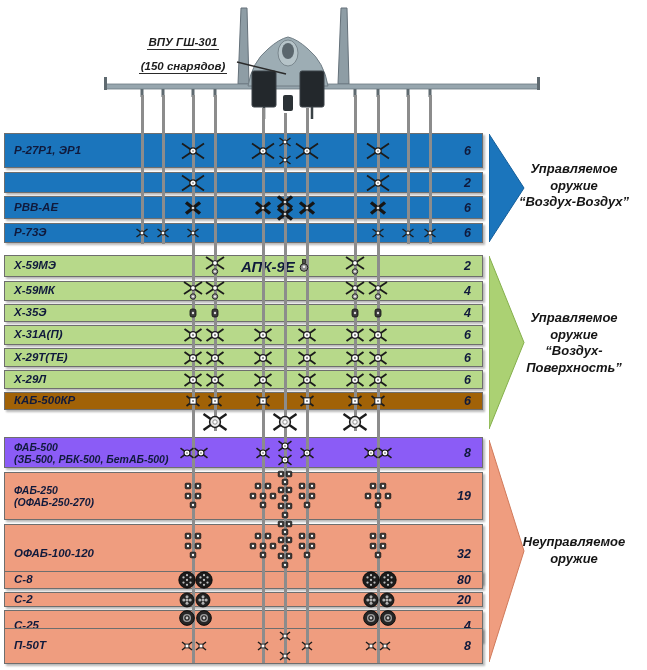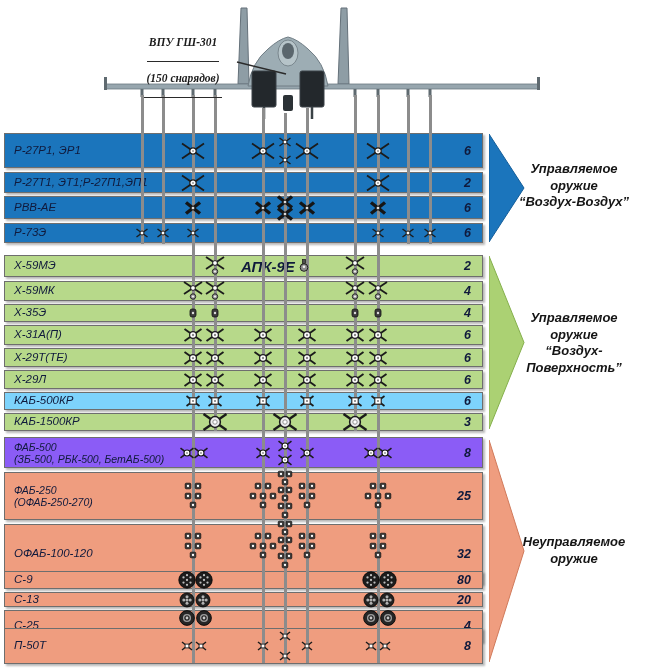--- a/index.html
+++ b/index.html
@@ -3,37 +3,37 @@
 <meta charset="utf-8">
 <style>
   html,body{margin:0;padding:0;background:#fff;}
   #stage{position:relative;width:647px;height:670px;background:#fff;overflow:hidden;
          font-family:"Liberation Sans",sans-serif;}
   .hline{position:absolute;width:3px;background:#8c8c8c;z-index:2;}
   .row{position:absolute;left:4px;width:479px;z-index:1;border:1px solid #6e6e6e;
        box-shadow:2px 2px 2px rgba(0,0,0,.28);box-sizing:border-box;
        display:flex;align-items:center;}
   .lbl{position:absolute;left:9px;top:50%;transform:translateY(-50%);
-       font-weight:normal;font-style:italic;font-size:11.5px;color:#101a3c;
+       font-weight:bold;font-style:italic;font-size:11.5px;color:#101a3c;
        white-space:pre-line;line-height:1.18;z-index:3;}
   .lbl-sm{font-size:10.5px;}
   .cnt{position:absolute;right:11px;top:50%;transform:translateY(-50%);
        font-weight:bold;font-style:italic;font-size:12.5px;color:#101a3c;z-index:3;}
   .center-lbl{position:absolute;top:50%;transform:translateY(-50%);
        font-weight:bold;font-style:italic;font-size:15px;color:#101a3c;z-index:3;}
   .ic{position:absolute;z-index:4;transform:translate(-50%,-50%);line-height:0;}
   .ic svg{overflow:visible;}
   .arrow-svg{position:absolute;left:489px;z-index:2;}
   .arrow-text{position:absolute;left:503px;width:142px;text-align:center;
        font-weight:bold;font-style:italic;font-size:13px;line-height:16.5px;
        color:#151515;white-space:pre-line;z-index:3;}
   #gun-callout{position:absolute;left:128px;top:36px;width:110px;text-align:center;
        font-weight:bold;font-style:italic;font-size:11.5px;color:#1c1c1c;z-index:5;}
   #gun-callout span{display:inline-block;border-bottom:1.5px solid #2a2a2a;
-       padding:0 2px 13px 2px;font-family:Liberation Serif, serif;}
+       padding:0 2px 1px 2px;}
   #gun-line2{margin-top:10px;}
   #aircraft{position:absolute;left:0;top:0;z-index:1;}
 </style>
 </head>
 <body>
 
 <div id="stage">
 
   <svg id="aircraft" width="647" height="130" viewBox="0 0 647 130">
 
@@ -116,21 +116,20 @@
         <circle r="3.2" fill="#fff" stroke="#1b1b1b" stroke-width="1.2"></circle>
         <circle r="1" fill="#999"></circle>
       </svg></span>
     <span class="ic" style="left: 378px; top: 150.5px;"><svg width="24" height="18" viewBox="-12 -9 24 18">
         <line x1="-11" y1="-7.5" x2="11" y2="7.5" stroke="#1b1b1b" stroke-width="1.8"></line>
         <line x1="-11" y1="7.5" x2="11" y2="-7.5" stroke="#1b1b1b" stroke-width="1.8"></line>
         <circle r="3.2" fill="#fff" stroke="#1b1b1b" stroke-width="1.2"></circle>
         <circle r="1" fill="#999"></circle>
       </svg></span>
     <div class="row" style="top: 172px; height: 21px; background: rgb(27, 117, 188);">
-      <div class="lbl">Р-27Т1, ЭТ1;Р-27П1,ЭП1</div>
       <div class="cnt">2</div>
     </div>
     <span class="ic" style="left: 193px; top: 182.5px;"><svg width="24" height="18" viewBox="-12 -9 24 18">
         <line x1="-11" y1="-7.5" x2="11" y2="7.5" stroke="#1b1b1b" stroke-width="1.8"></line>
         <line x1="-11" y1="7.5" x2="11" y2="-7.5" stroke="#1b1b1b" stroke-width="1.8"></line>
         <circle r="3.2" fill="#fff" stroke="#1b1b1b" stroke-width="1.2"></circle>
         <circle r="1" fill="#999"></circle>
       </svg></span>
     <span class="ic" style="left: 378px; top: 182.5px;"><svg width="24" height="18" viewBox="-12 -9 24 18">
         <line x1="-11" y1="-7.5" x2="11" y2="7.5" stroke="#1b1b1b" stroke-width="1.8"></line>
@@ -407,21 +406,21 @@
         <line x1="-8.5" y1="6" x2="8.5" y2="-6" stroke="#1b1b1b" stroke-width="1.9"></line>
         <circle r="3.4" fill="#fff" stroke="#1b1b1b" stroke-width="1.2"></circle>
         <circle r="1.2" fill="#8a8a8a"></circle>
       </svg></span>
     <span class="ic" style="left: 378px; top: 379.5px;"><svg width="18" height="15" viewBox="-9 -7.5 18 15">
         <line x1="-8.5" y1="-6" x2="8.5" y2="6" stroke="#1b1b1b" stroke-width="1.9"></line>
         <line x1="-8.5" y1="6" x2="8.5" y2="-6" stroke="#1b1b1b" stroke-width="1.9"></line>
         <circle r="3.4" fill="#fff" stroke="#1b1b1b" stroke-width="1.2"></circle>
         <circle r="1.2" fill="#8a8a8a"></circle>
       </svg></span>
-    <div class="row" style="top: 392px; height: 18px; background: #7dd3fc;">
+    <div class="row" style="top: 392px; height: 18px; background: #a16207;">
       <div class="lbl">КАБ-500КР</div>
       <div class="cnt">6</div>
     </div>
     <span class="ic" style="left: 193px; top: 401px;"><svg width="14" height="13" viewBox="-7 -6.5 14 13">
         <line x1="-6.5" y1="-5" x2="6.5" y2="5" stroke="#1b1b1b" stroke-width="1.7"></line>
         <line x1="-6.5" y1="5" x2="6.5" y2="-5" stroke="#1b1b1b" stroke-width="1.7"></line>
         <rect x="-3.2" y="-3.2" width="6.4" height="6.4" fill="#fff" stroke="#1b1b1b" stroke-width="1.1"></rect>
         <circle r="1" fill="#777"></circle>
       </svg></span>
     <span class="ic" style="left: 215px; top: 401px;"><svg width="14" height="13" viewBox="-7 -6.5 14 13">
@@ -447,24 +446,20 @@
         <line x1="-6.5" y1="5" x2="6.5" y2="-5" stroke="#1b1b1b" stroke-width="1.7"></line>
         <rect x="-3.2" y="-3.2" width="6.4" height="6.4" fill="#fff" stroke="#1b1b1b" stroke-width="1.1"></rect>
         <circle r="1" fill="#777"></circle>
       </svg></span>
     <span class="ic" style="left: 378px; top: 401px;"><svg width="14" height="13" viewBox="-7 -6.5 14 13">
         <line x1="-6.5" y1="-5" x2="6.5" y2="5" stroke="#1b1b1b" stroke-width="1.7"></line>
         <line x1="-6.5" y1="5" x2="6.5" y2="-5" stroke="#1b1b1b" stroke-width="1.7"></line>
         <rect x="-3.2" y="-3.2" width="6.4" height="6.4" fill="#fff" stroke="#1b1b1b" stroke-width="1.1"></rect>
         <circle r="1" fill="#777"></circle>
       </svg></span>
-    <div class="row" style="top: 413px; height: 18px; background: rgb(183, 217, 138);">
-      <div class="lbl">КАБ-1500КР</div>
-      <div class="cnt">3</div>
-    </div>
     <span class="ic" style="left: 215px; top: 422px;"><svg width="24" height="20" viewBox="-12 -10 24 20">
         <line x1="-11.5" y1="-8" x2="11.5" y2="8" stroke="#1b1b1b" stroke-width="2.3"></line>
         <line x1="-11.5" y1="8" x2="11.5" y2="-8" stroke="#1b1b1b" stroke-width="2.3"></line>
         <circle r="5.4" fill="#ededed" stroke="#1b1b1b" stroke-width="1.5"></circle>
         <circle r="2.2" fill="#fff" stroke="#888" stroke-width="0.9"></circle>
       </svg></span>
     <span class="ic" style="left: 285px; top: 422px;"><svg width="24" height="20" viewBox="-12 -10 24 20">
         <line x1="-11.5" y1="-8" x2="11.5" y2="8" stroke="#1b1b1b" stroke-width="2.3"></line>
         <line x1="-11.5" y1="8" x2="11.5" y2="-8" stroke="#1b1b1b" stroke-width="2.3"></line>
         <circle r="5.4" fill="#ededed" stroke="#1b1b1b" stroke-width="1.5"></circle>
@@ -525,21 +520,21 @@
       </svg></span>
     <span class="ic" style="left: 385px; top: 452.5px;"><svg width="14" height="12" viewBox="-7 -6 14 12">
         <line x1="-6.5" y1="-4.8" x2="6.5" y2="4.8" stroke="#1b1b1b" stroke-width="1.6"></line>
         <line x1="-6.5" y1="4.8" x2="6.5" y2="-4.8" stroke="#1b1b1b" stroke-width="1.6"></line>
         <circle r="3" fill="#fff" stroke="#151515" stroke-width="1.1"></circle>
         <circle r="0.9" fill="#888"></circle>
       </svg></span>
     <div class="row" style="top: 472px; height: 48px; background: rgb(239, 157, 127);">
       <div class="lbl lbl-sm">ФАБ-250
 (ОФАБ-250-270)</div>
-      <div class="cnt">25</div>
+      <div class="cnt">19</div>
     </div>
     <span class="ic" style="left: 193px; top: 496px;"><svg width="26" height="50" viewBox="-13 -25 26 50">
         <rect x="-7.8" y="-12.8" width="5.6" height="5.6" rx="1" fill="#3b3b3b" stroke="#0f0f0f" stroke-width="0.7"></rect>
         <circle cx="-5" cy="-10" r="1.15" fill="#fff"></circle>
         <rect x="2.2" y="-12.8" width="5.6" height="5.6" rx="1" fill="#3b3b3b" stroke="#0f0f0f" stroke-width="0.7"></rect>
         <circle cx="5" cy="-10" r="1.15" fill="#fff"></circle>
         <rect x="-7.8" y="-2.8" width="5.6" height="5.6" rx="1" fill="#3b3b3b" stroke="#0f0f0f" stroke-width="0.7"></rect>
         <circle cx="-5" cy="0" r="1.15" fill="#fff"></circle>
         <rect x="2.2" y="-2.8" width="5.6" height="5.6" rx="1" fill="#3b3b3b" stroke="#0f0f0f" stroke-width="0.7"></rect>
         <circle cx="5" cy="0" r="1.15" fill="#fff"></circle>
@@ -674,21 +669,21 @@
         <rect x="2.2" y="-12.8" width="5.6" height="5.6" rx="1" fill="#3b3b3b" stroke="#0f0f0f" stroke-width="0.7"></rect>
         <circle cx="5" cy="-10" r="1.15" fill="#fff"></circle>
         <rect x="-7.8" y="-2.8" width="5.6" height="5.6" rx="1" fill="#3b3b3b" stroke="#0f0f0f" stroke-width="0.7"></rect>
         <circle cx="-5" cy="0" r="1.15" fill="#fff"></circle>
         <rect x="2.2" y="-2.8" width="5.6" height="5.6" rx="1" fill="#3b3b3b" stroke="#0f0f0f" stroke-width="0.7"></rect>
         <circle cx="5" cy="0" r="1.15" fill="#fff"></circle>
         <rect x="-2.8" y="6.2" width="5.6" height="5.6" rx="1" fill="#3b3b3b" stroke="#0f0f0f" stroke-width="0.7"></rect>
         <circle cx="0" cy="9" r="1.15" fill="#fff"></circle>
       </svg></span>
     <div class="row" style="top: 571px; height: 18px; background: rgb(239, 157, 127);">
-      <div class="lbl">С-9</div>
+      <div class="lbl">С-8</div>
       <div class="cnt">80</div>
     </div>
     <span class="ic" style="left: 187px; top: 580px;"><svg width="20" height="18" viewBox="-10 -9 20 18">
         <circle r="8.2" fill="#1c1c1c" stroke="#000" stroke-width="0.8"></circle>
         <circle cx="0" cy="0" r="1.15" fill="#bdbdbd"></circle>
         <circle cx="-3.5" cy="-2.6" r="1.15" fill="#bdbdbd"></circle>
         <circle cx="3.5" cy="-2.6" r="1.15" fill="#bdbdbd"></circle>
         <circle cx="-3.5" cy="2.6" r="1.15" fill="#bdbdbd"></circle>
         <circle cx="3.5" cy="2.6" r="1.15" fill="#bdbdbd"></circle>
         <circle cx="0" cy="-4.8" r="1.15" fill="#bdbdbd"></circle>
@@ -718,21 +713,21 @@
         <circle r="8.2" fill="#1c1c1c" stroke="#000" stroke-width="0.8"></circle>
         <circle cx="0" cy="0" r="1.15" fill="#bdbdbd"></circle>
         <circle cx="-3.5" cy="-2.6" r="1.15" fill="#bdbdbd"></circle>
         <circle cx="3.5" cy="-2.6" r="1.15" fill="#bdbdbd"></circle>
         <circle cx="-3.5" cy="2.6" r="1.15" fill="#bdbdbd"></circle>
         <circle cx="3.5" cy="2.6" r="1.15" fill="#bdbdbd"></circle>
         <circle cx="0" cy="-4.8" r="1.15" fill="#bdbdbd"></circle>
         <circle cx="0" cy="4.8" r="1.15" fill="#bdbdbd"></circle>
       </svg></span>
     <div class="row" style="top: 592px; height: 15px; background: rgb(239, 157, 127);">
-      <div class="lbl">С-13</div>
+      <div class="lbl">С-2</div>
       <div class="cnt">20</div>
     </div>
     <span class="ic" style="left: 187px; top: 599.5px;"><svg width="17" height="16" viewBox="-8.5 -8 17 16">
         <circle r="7" fill="#222" stroke="#000" stroke-width="0.8"></circle>
         <circle cx="0" cy="0" r="1.5" fill="#b3b3b3"></circle>
         <circle cx="-3.2" cy="0" r="1.5" fill="#b3b3b3"></circle>
         <circle cx="3.2" cy="0" r="1.5" fill="#b3b3b3"></circle>
         <circle cx="0" cy="-3.2" r="1.5" fill="#b3b3b3"></circle>
         <circle cx="0" cy="3.2" r="1.5" fill="#b3b3b3"></circle>
       </svg></span>

